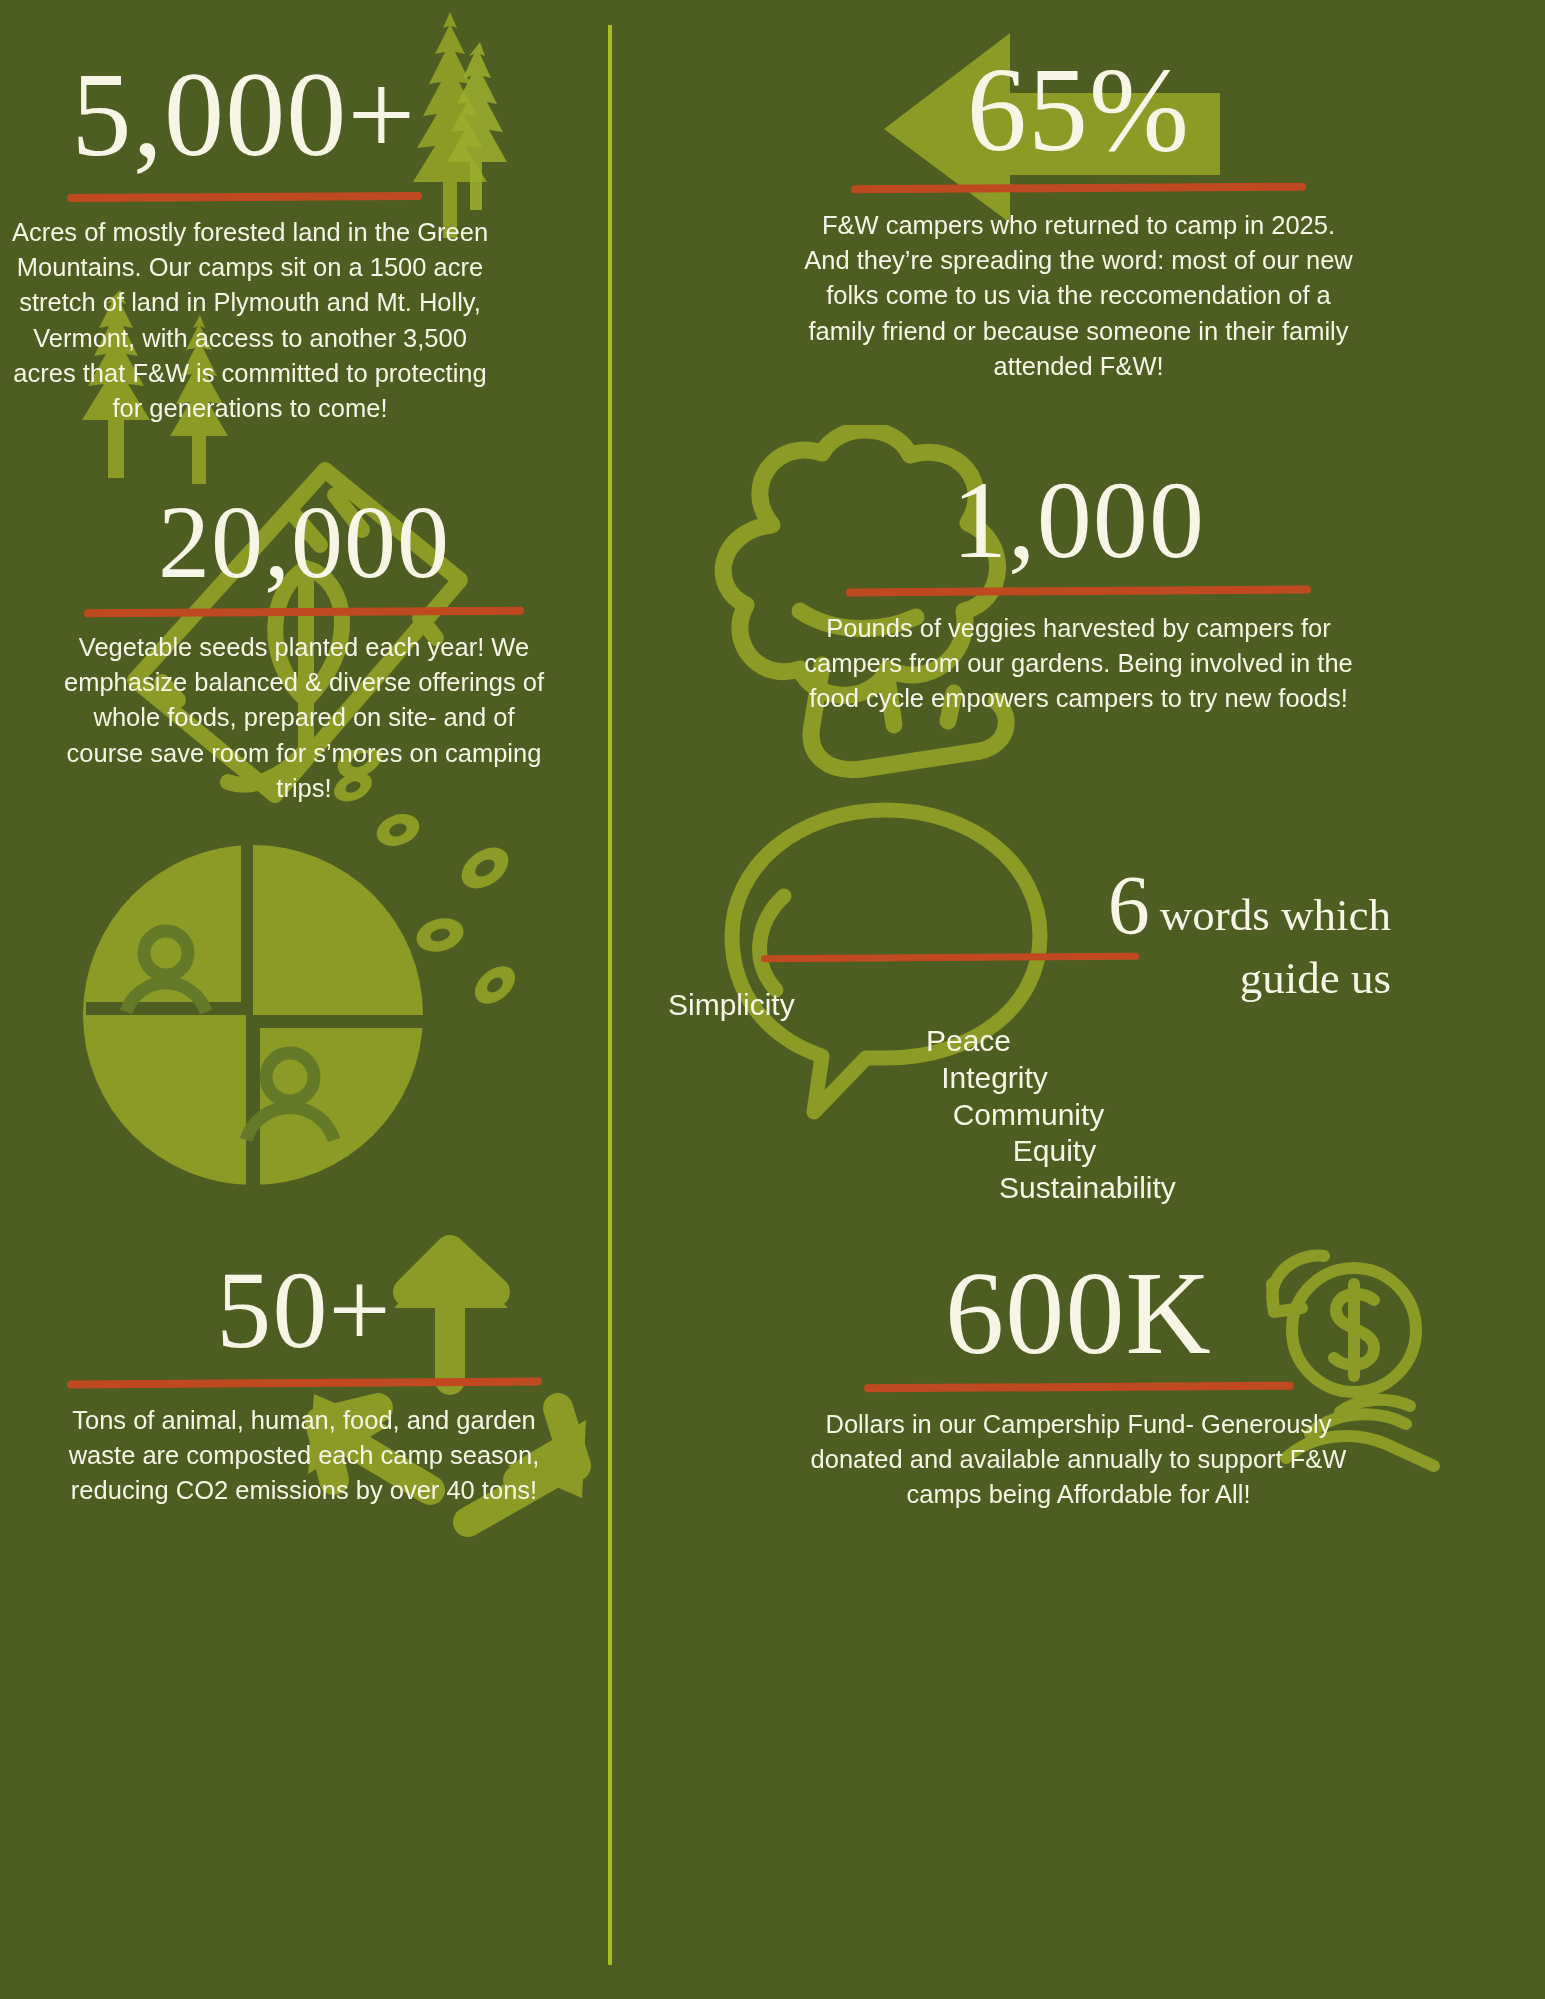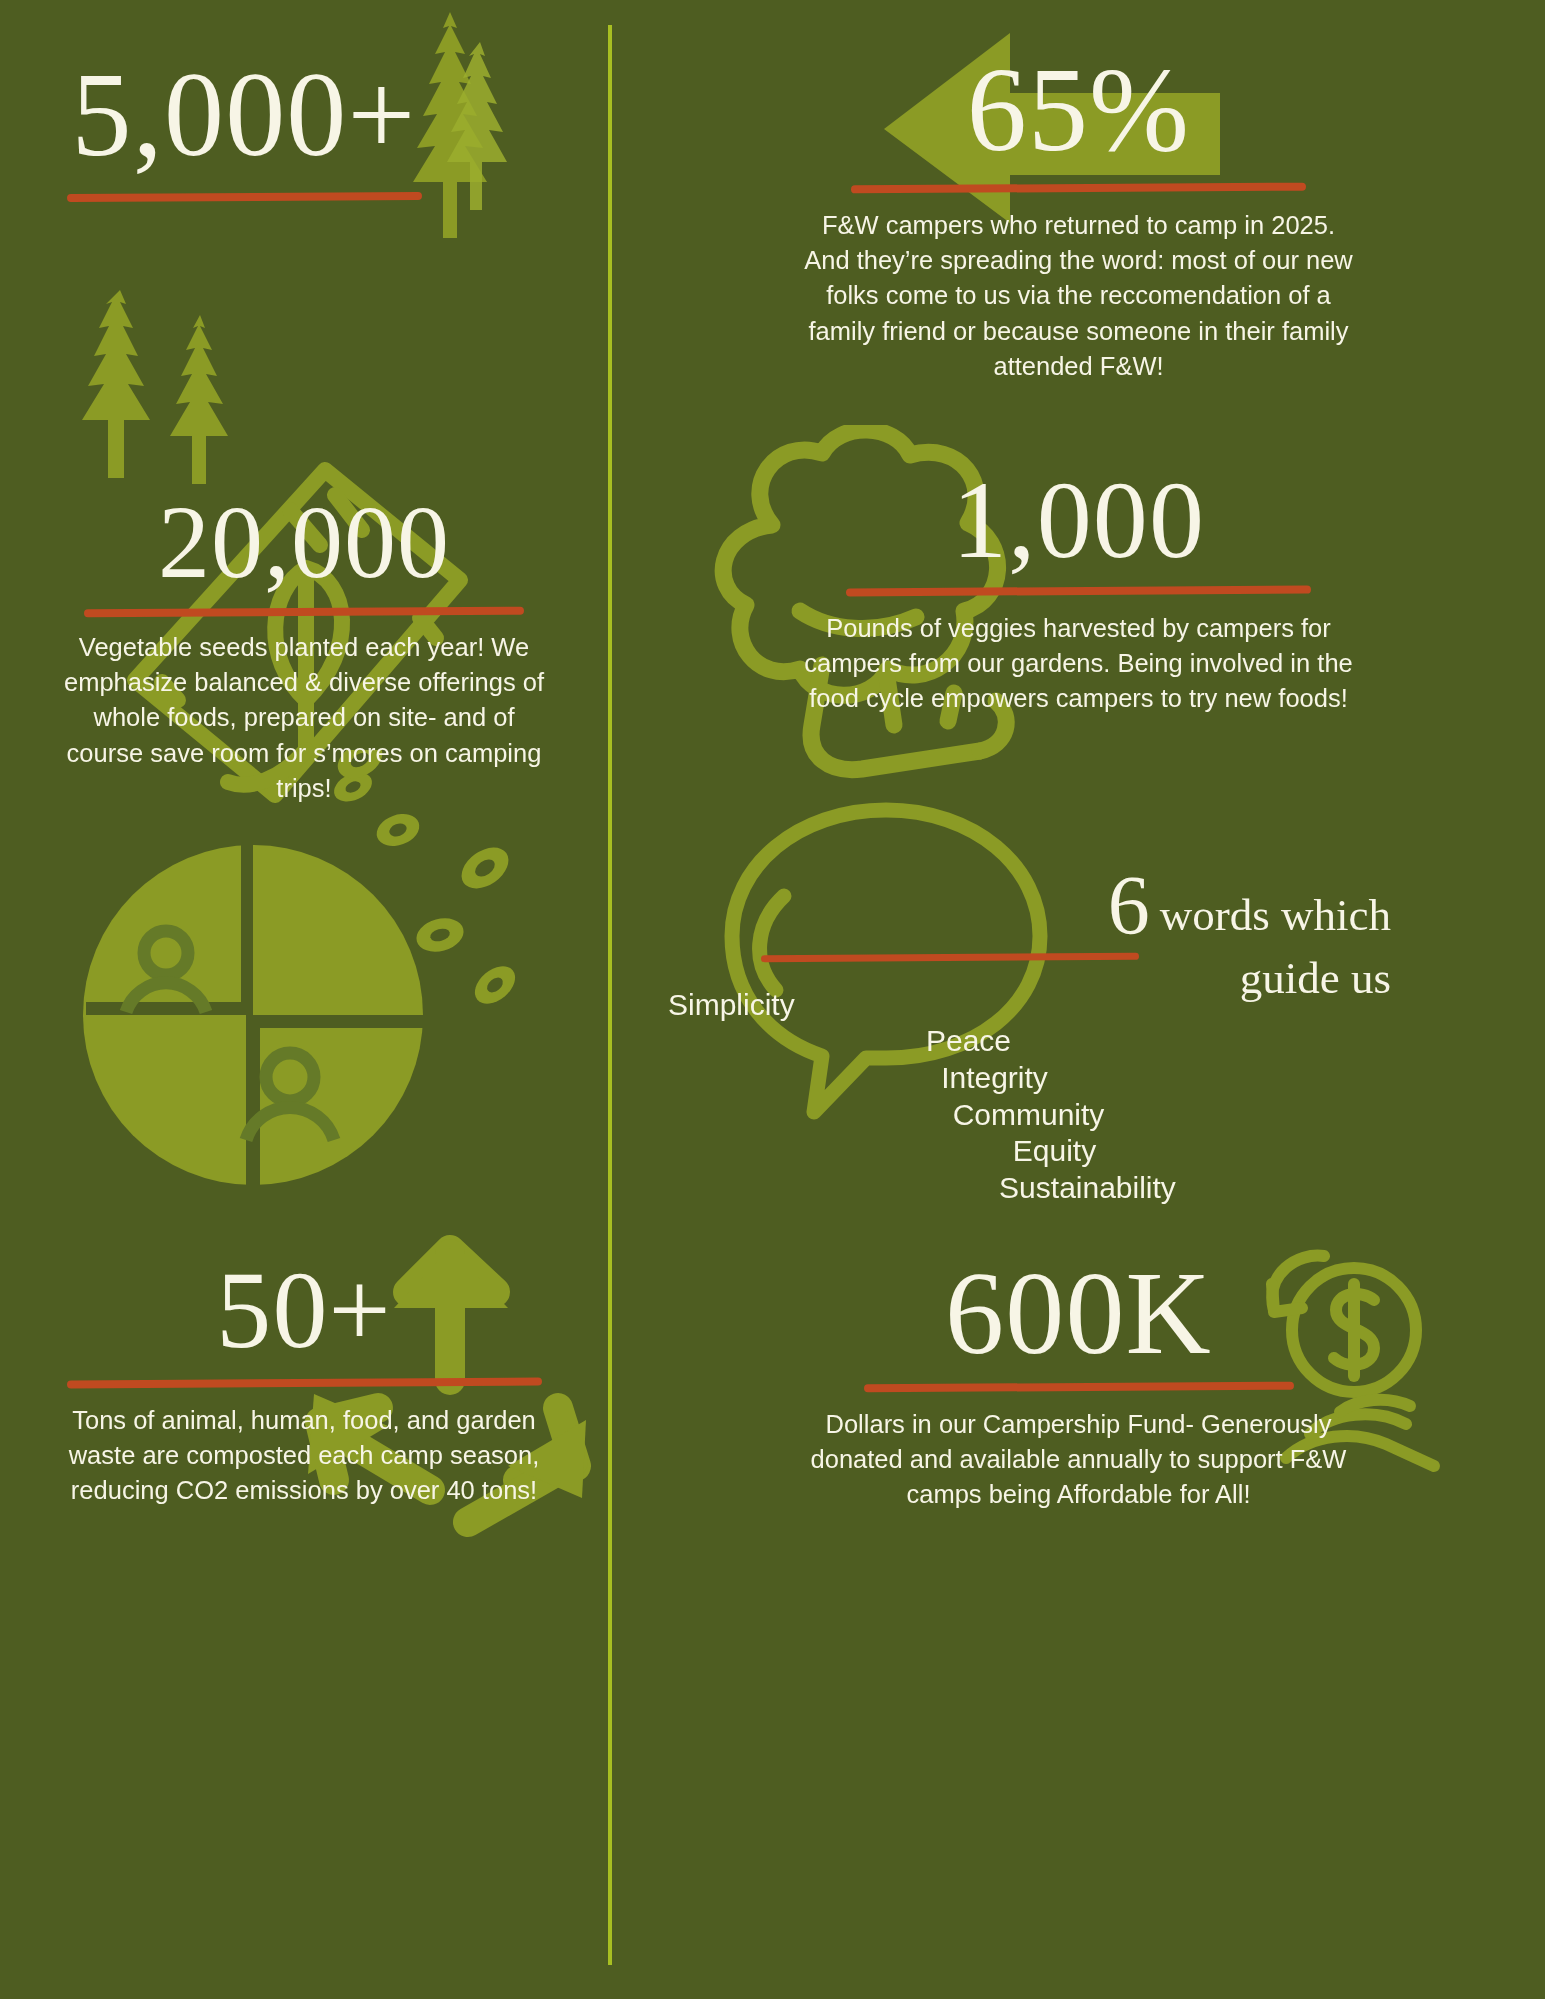--- a/index.html
+++ b/index.html
@@ -284,20 +284,21 @@
     </svg>
   </div>
 
   <div class="divider"></div>
 
   <div class="col col-left">
 
     <div class="stat" id="s-acres">
       <div class="bignum">5,000+</div>
       <div class="rule"></div>
+      <div class="body">Acres of mostly forested land in the Green Mountains. Our camps sit on a 1500 acre stretch of land in Plymouth and Mt. Holly, Vermont, with access to another 3,500 acres that F&amp;W is committed to protecting for generations to come!</div>
     </div>
 
     <div class="stat" id="s-seeds">
       <div class="bignum">20,000</div>
       <div class="rule"></div>
       <div class="body">Vegetable seeds planted each year! We emphasize balanced &amp; diverse  offerings of whole foods, prepared on site- and of course save room for s’mores on camping trips!</div>
     </div>
 
 
     <div class="stat" id="s-compost">

